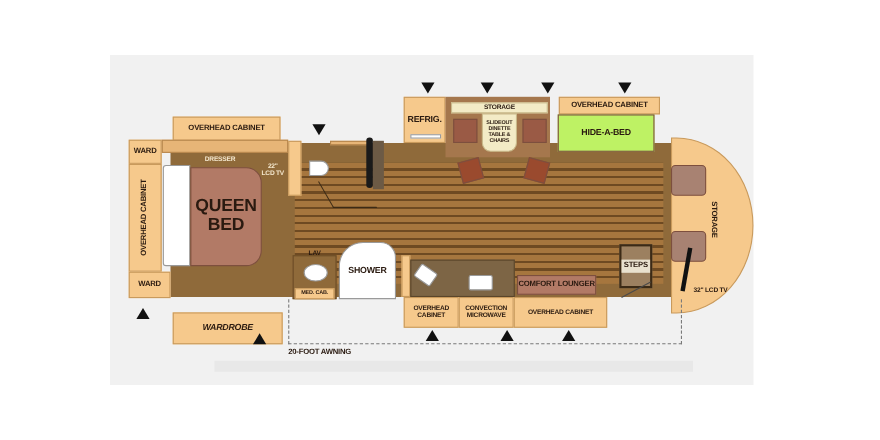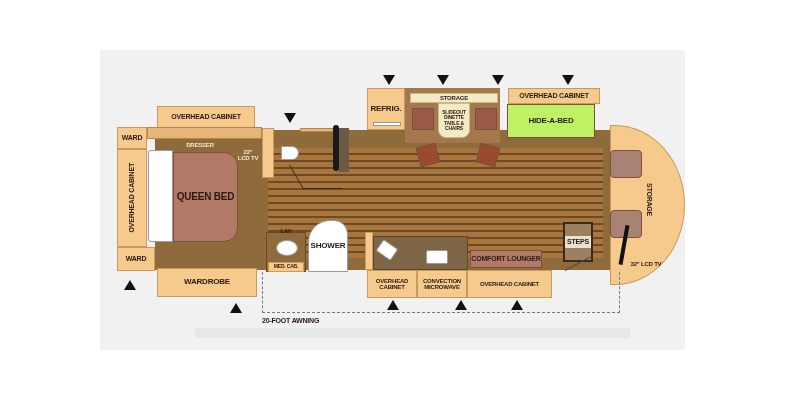--- a/index.html
+++ b/index.html
@@ -39,36 +39,36 @@
 </div>
 <div class="abs cab lbl" style="left:117px;top:247px;width:38px;height:24px;">WARD</div>
 
 <div class="abs cab lbl" style="left:157px;top:106px;width:98px;height:22px;">OVERHEAD CABINET</div>
 <div class="abs cab-dark" style="left:147px;top:127px;width:115px;height:12px;"></div>
 
 <div class="abs lbl" style="left:175px;top:141px;width:50px;height:9px;color:#f3e6cc;font-size:6px;">DRESSER</div>
 <div class="abs lbl" style="left:237px;top:146px;width:22px;height:18px;color:#f3e6cc;font-size:6px;">22" LCD TV</div>
 
 <div class="abs white-fix" style="left:148px;top:150px;width:25px;height:92px;border-radius:3px 0 0 3px;"></div>
-<div class="abs pink lbl" style="left:173px;top:152px;width:65px;height:90px;border-radius:0 14px 14px 0;font-size:10px;">QUEEN BED</div>
+<div class="abs pink lbl" style="left:173px;top:152px;width:65px;height:90px;border-radius:0 14px 14px 0;font-size:16px;">QUEEN BED</div>
 
-<div class="abs cab lbl" style="left:157px;top:268px;width:100px;height:29px;font-size:8px;">WARDROBE</div>
+<div class="abs cab lbl" style="left:157px;top:284px;width:100px;height:29px;font-size:8px;font-style:italic;">WARDROBE</div>
 
 <div class="abs cab" style="left:262px;top:128px;width:12px;height:50px;"></div>
 <div class="abs white-fix" style="left:281px;top:146px;width:18px;height:14px;border-radius:0 8px 8px 0;"></div>
 <div class="abs cab-dark" style="left:300px;top:128px;width:38px;height:4px;"></div>
 <div class="abs" style="left:333px;top:125px;width:6px;height:46px;background:#1a1a1a;border-radius:3px;"></div>
 <div class="abs" style="left:339px;top:128px;width:10px;height:44px;background:#6c5a45;"></div>
 <div class="abs" style="left:296px;top:165px;width:40px;height:24px;border-left:1px solid #3b2a16;border-bottom:1px solid #3b2a16;transform:skewX(30deg);"></div>
 
 <div class="abs floor-dark" style="left:266px;top:232px;width:40px;height:40px;border:1px solid #6a4b25;"></div>
 <div class="abs lbl" style="left:276px;top:226px;width:20px;height:10px;font-size:6px;">LAV</div>
 <div class="abs white-fix" style="left:276px;top:240px;width:22px;height:16px;border-radius:50%;"></div>
 <div class="abs cab lbl" style="left:268px;top:262px;width:36px;height:10px;font-size:5px;">MED. CAB.</div>
-<div class="abs white-fix lbl" style="left:308px;top:220px;width:40px;height:52px;border-radius:22px 14px 0 0;font-size:8px;">SHOWER</div>
+<div class="abs white-fix lbl" style="left:308px;top:220px;width:52px;height:52px;border-radius:22px 14px 0 0;font-size:8px;">SHOWER</div>
 
 <div class="abs cab" style="left:365px;top:232px;width:8px;height:38px;"></div>
 <div class="abs" style="left:373px;top:236px;width:95px;height:34px;background:#7d6545;border:1px solid #5a452a;"></div>
 <div class="abs white-fix" style="left:378px;top:243px;width:18px;height:14px;transform:rotate(35deg);border-radius:2px;"></div>
 <div class="abs white-fix" style="left:426px;top:250px;width:22px;height:14px;border-radius:2px;"></div>
 
 <div class="abs pink lbl" style="left:470px;top:250px;width:72px;height:18px;font-size:7px;">COMFORT LOUNGER</div>
 
 <div class="abs cab lbl" style="left:367px;top:270px;width:50px;height:28px;font-size:6px;">OVERHEAD CABINET</div>
 <div class="abs cab lbl" style="left:417px;top:270px;width:50px;height:28px;font-size:6px;">CONVECTION MICROWAVE</div>

